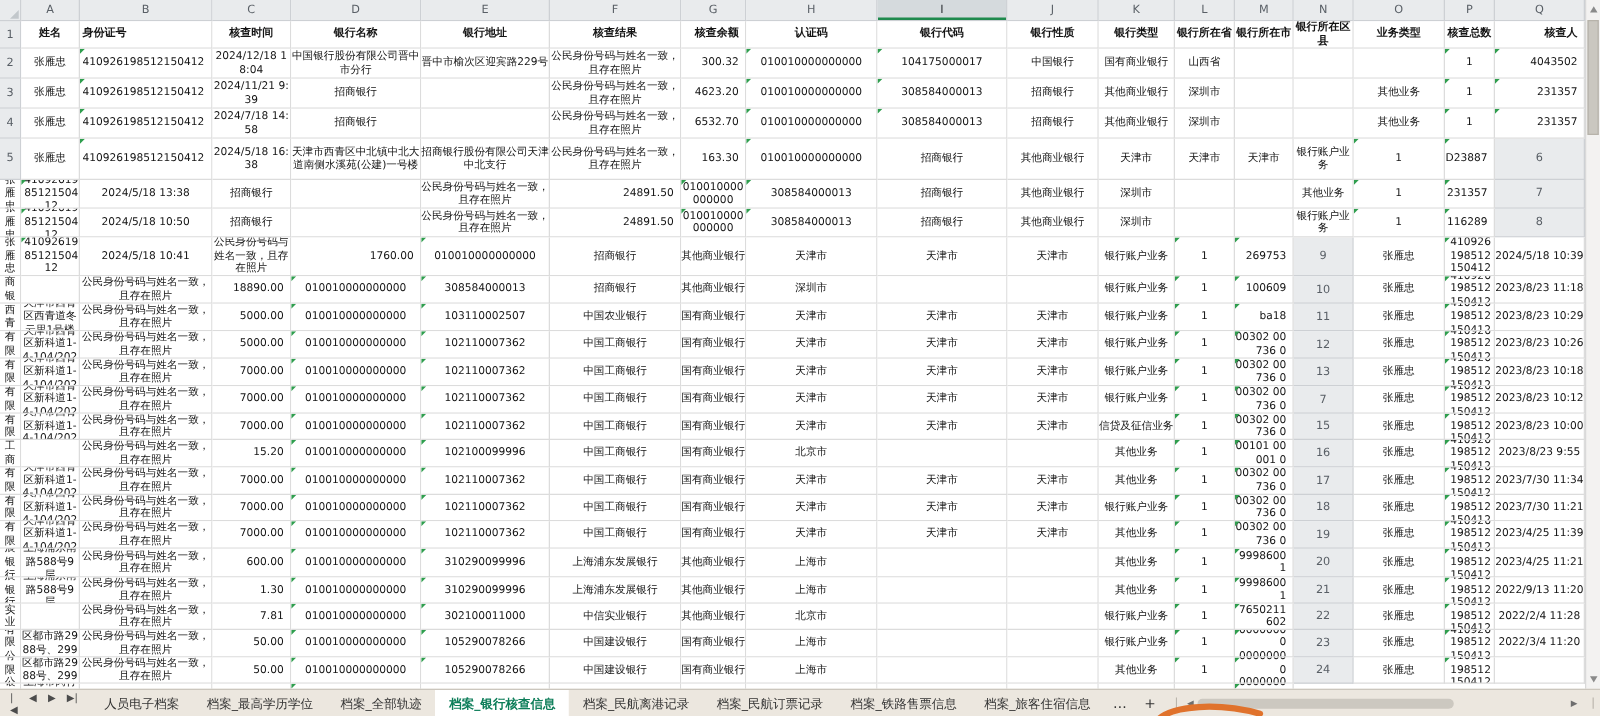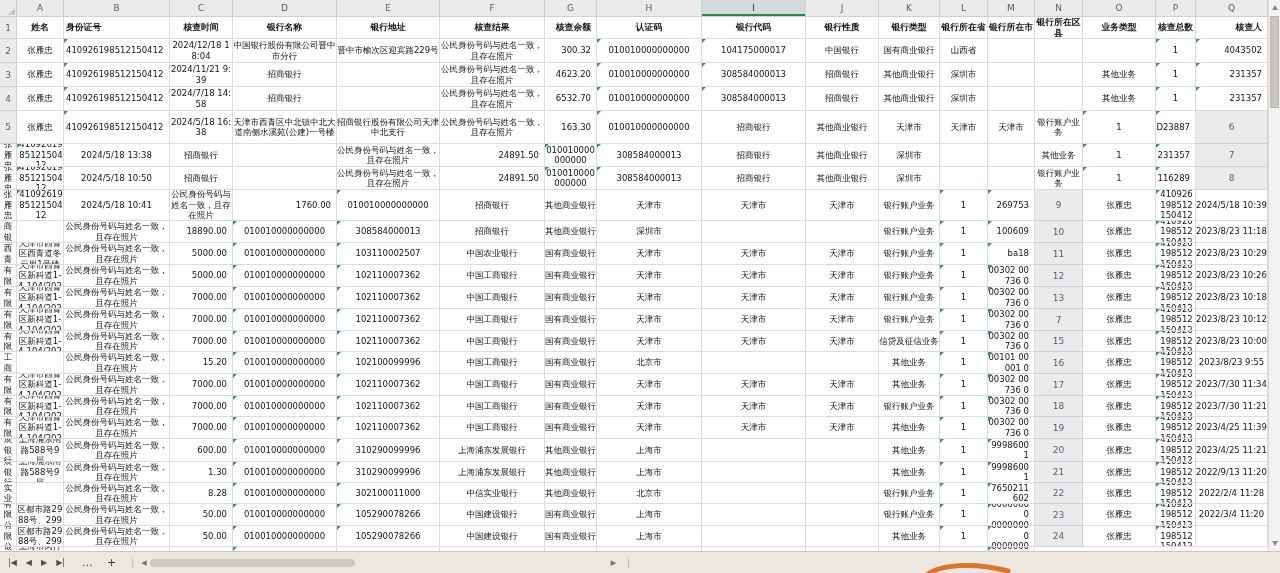--- a/index.html
+++ b/index.html
@@ -438,21 +438,21 @@
         <div class="cell center">其他业务</div>
         <div class="cell center flag">1</div>
         <div class="cell right pre flag">99986001</div>
         <div class="rowhead">21</div>
         <div class="cell center">张雁忠</div>
         <div class="cell left flag">410926198512150412</div>
         <div class="cell center">2022/9/13 11:20</div>
         <div class="cell center">中信实业银行</div>
         <div class="cell center"></div>
         <div class="cell center">公民身份号码与姓名一致，且存在照片</div>
-        <div class="cell right">8.28</div>
+        <div class="cell right">7.81</div>
         <div class="cell center flag">010010000000000</div>
         <div class="cell center flag">302100011000</div>
         <div class="cell center">中信实业银行</div>
         <div class="cell center">其他商业银行</div>
         <div class="cell center">北京市</div>
         <div class="cell center"></div>
         <div class="cell center"></div>
         <div class="cell center">银行账户业务</div>
         <div class="cell center flag">1</div>
         <div class="cell right pre flag">7650211602</div>
@@ -520,20 +520,30 @@
     <div class="thumb"></div>
     <div class="arrow-down"></div>
   </div>
 
   <div class="tabbar">
     <div class="tab-nav" id="tabnav">
         <div class="">|◀</div>
         <div class="">◀</div>
         <div class="">▶</div>
         <div class="">▶|</div>
+      </div>
+    <div class="tabs" id="tabs">
+        <div class="tab">人员电子档案</div>
+        <div class="tab">档案_最高学历学位</div>
+        <div class="tab">档案_全部轨迹</div>
+        <div class="tab active">档案_银行核查信息</div>
+        <div class="tab">档案_民航离港记录</div>
+        <div class="tab">档案_民航订票记录</div>
+        <div class="tab">档案_铁路售票信息</div>
+        <div class="tab">档案_旅客住宿信息</div>
       </div>
     <div class="tab-more">…</div>
     <div class="tab-add">+</div>
     <div class="hs-divider">|</div>
     <div class="hs-arrow">◀</div>
     <div class="hs-track">
       <div class="hs-thumb"></div>
     </div>
     <div class="hs-arrow">▶</div>
     <div class="hs-divider">|</div>

